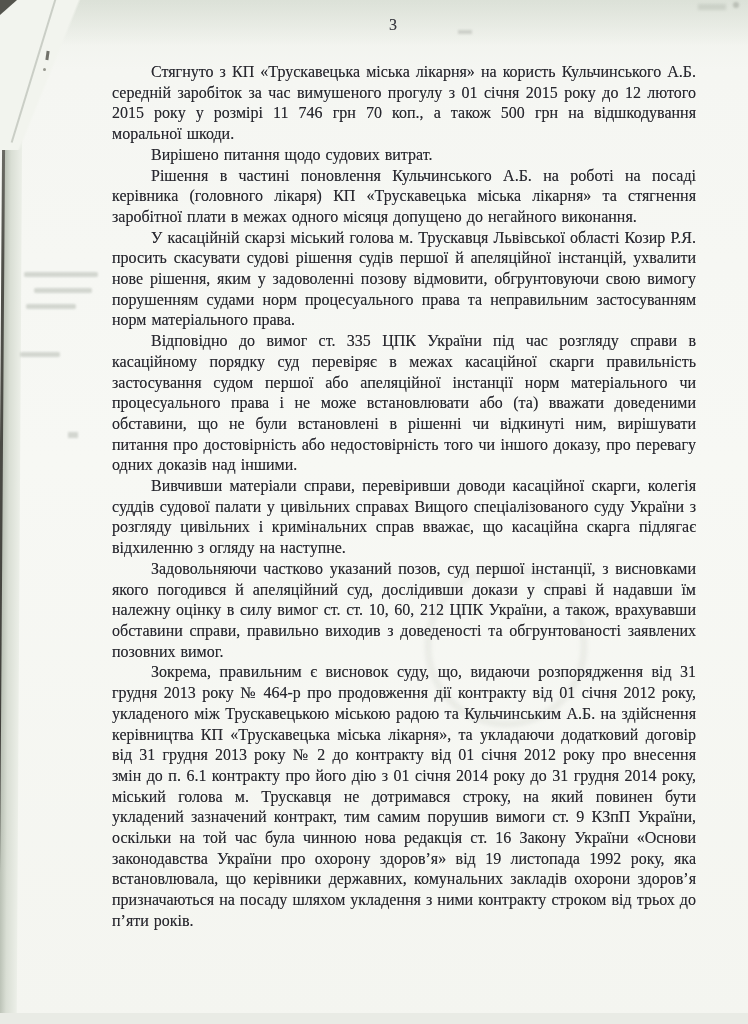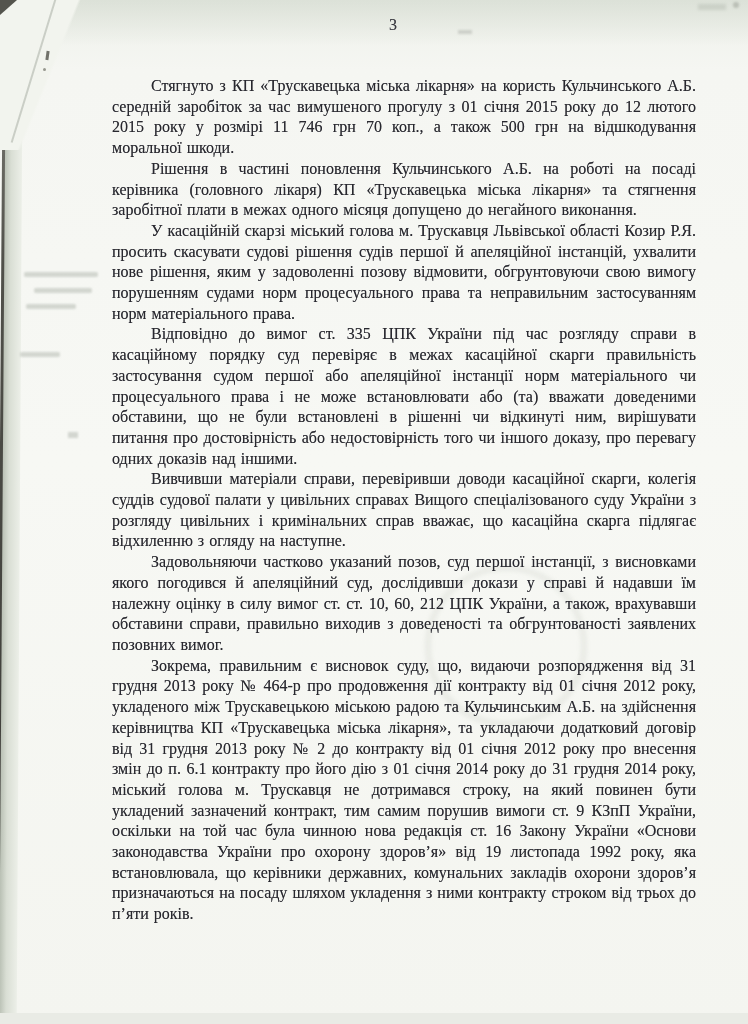--- a/index.html
+++ b/index.html
@@ -41,21 +41,21 @@
   .s1{left:46px;top:51px;width:3px;height:9px;background:rgba(70,70,62,.75);transform:rotate(8deg);}
   .s2{left:43px;top:68px;width:3px;height:3px;background:rgba(90,90,80,.6);border-radius:50%;}
   .s3{left:458px;top:30px;width:14px;height:4px;background:rgba(150,156,146,.35);filter:blur(1px);}
   .s4{left:698px;top:4px;width:28px;height:6px;background:rgba(160,166,156,.30);filter:blur(1.6px);}
   .s5{left:68px;top:432px;width:10px;height:6px;background:rgba(130,136,126,.30);filter:blur(1px);}
   .s6{left:733px;top:2px;width:6px;height:6px;background:rgba(120,126,116,.35);border-radius:50%;filter:blur(.8px);}
   
   .page-number{position:absolute;left:389px;top:16px;font-size:16px;color:#3a3a41;
     text-shadow:0 0 .6px rgba(50,50,58,.5);}
   
-  .text-block{position:absolute;left:112px;top:76px;width:584px;
+  .text-block{position:absolute;left:112px;top:62px;width:584px;
     text-align:justify;font-size:16px;line-height:20.7px;color:#28282f;
     word-spacing:1px;text-shadow:0 0 .6px rgba(40,40,48,.5);}
   .text-block p{margin:0;text-indent:39px;}
 </style>
 </head>
 <body>
 
 <div class="scan">
 
   <div class="top-band"></div>
@@ -75,20 +75,21 @@
   <div class="speck s4"></div>
   <div class="speck s5"></div>
   <div class="speck s6"></div>
   <div class="bottom-line"></div>
   <div class="bottom-below"></div>
 
   <div class="page-number">3</div>
 
   <div class="text-block">
     <p>Стягнуто з КП «Трускавецька міська лікарня» на користь Кульчинського А.Б. середній заробіток за час вимушеного прогулу з 01 січня 2015 року до 12 лютого 2015 року у розмірі 11 746 грн 70 коп., а також 500 грн на відшкодування моральної шкоди.</p>
+    <p>Вирішено питання щодо судових витрат.</p>
     <p>Рішення в частині поновлення Кульчинського А.Б. на роботі на посаді керівника (головного лікаря) КП «Трускавецька міська лікарня» та стягнення заробітної плати в межах одного місяця допущено до негайного виконання.</p>
     <p>У касаційній скарзі міський голова м. Трускавця Львівської області Козир Р.Я. просить скасувати судові рішення судів першої й апеляційної інстанцій, ухвалити нове рішення, яким у задоволенні позову відмовити, обгрунтовуючи свою вимогу порушенням судами норм процесуального права та неправильним застосуванням норм матеріального права.</p>
     <p>Відповідно до вимог ст. 335 ЦПК України під час розгляду справи в касаційному порядку суд перевіряє в межах касаційної скарги правильність застосування судом першої або апеляційної інстанції норм матеріального чи процесуального права і не може встановлювати або (та) вважати доведеними обставини, що не були встановлені в рішенні чи відкинуті ним, вирішувати питання про достовірність або недостовірність того чи іншого доказу, про перевагу одних доказів над іншими.</p>
     <p>Вивчивши матеріали справи, перевіривши доводи касаційної скарги, колегія суддів судової палати у цивільних справах Вищого спеціалізованого суду України з розгляду цивільних і кримінальних справ вважає, що касаційна скарга підлягає відхиленню з огляду на наступне.</p>
     <p>Задовольняючи частково указаний позов, суд першої інстанції, з висновками якого погодився й апеляційний суд, дослідивши докази у справі й надавши їм належну оцінку в силу вимог ст. ст. 10, 60, 212 ЦПК України, а також, врахувавши обставини справи, правильно виходив з доведеності та обгрунтованості заявлених позовних вимог.</p>
     <p>Зокрема, правильним є висновок суду, що, видаючи розпорядження від 31 грудня 2013 року № 464-р про продовження дії контракту від 01 січня 2012 року, укладеного між Трускавецькою міською радою та Кульчинським А.Б. на здійснення керівництва КП «Трускавецька міська лікарня», та укладаючи додатковий договір від 31 грудня 2013 року № 2 до контракту від 01 січня 2012 року про внесення змін до п. 6.1 контракту про його дію з 01 січня 2014 року до 31 грудня 2014 року, міський голова м. Трускавця не дотримався строку, на який повинен бути укладений зазначений контракт, тим самим порушив вимоги ст. 9 КЗпП України, оскільки на той час була чинною нова редакція ст. 16 Закону України «Основи законодавства України про охорону здоров’я» від 19 листопада 1992 року, яка встановлювала, що керівники державних, комунальних закладів охорони здоров’я призначаються на посаду шляхом укладення з ними контракту строком від трьох до п’яти років.</p>
   </div>
 
 </div>
 

